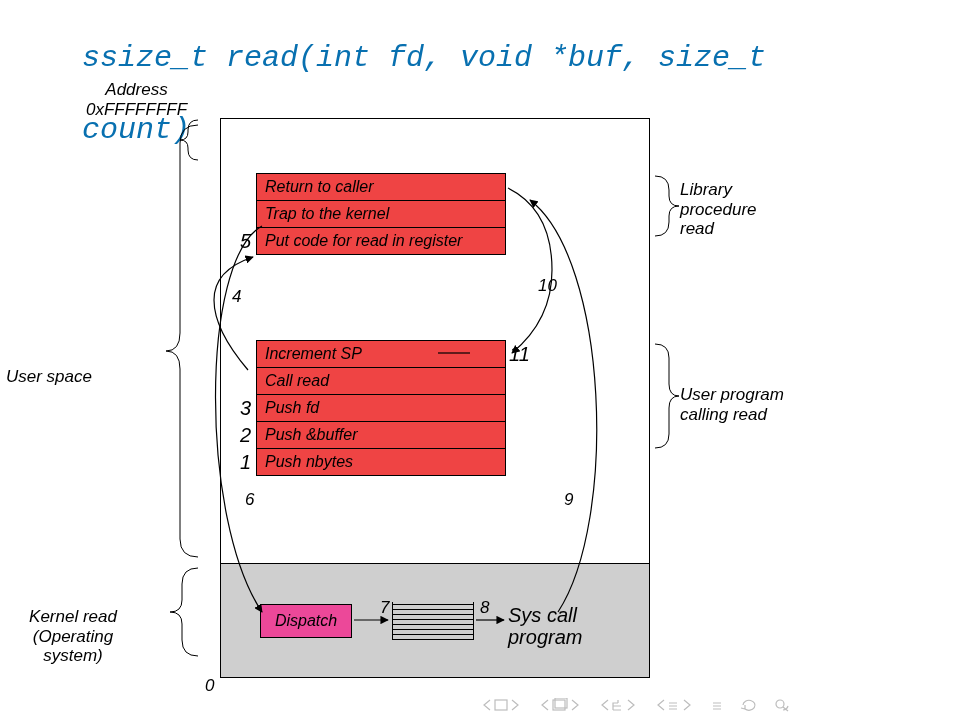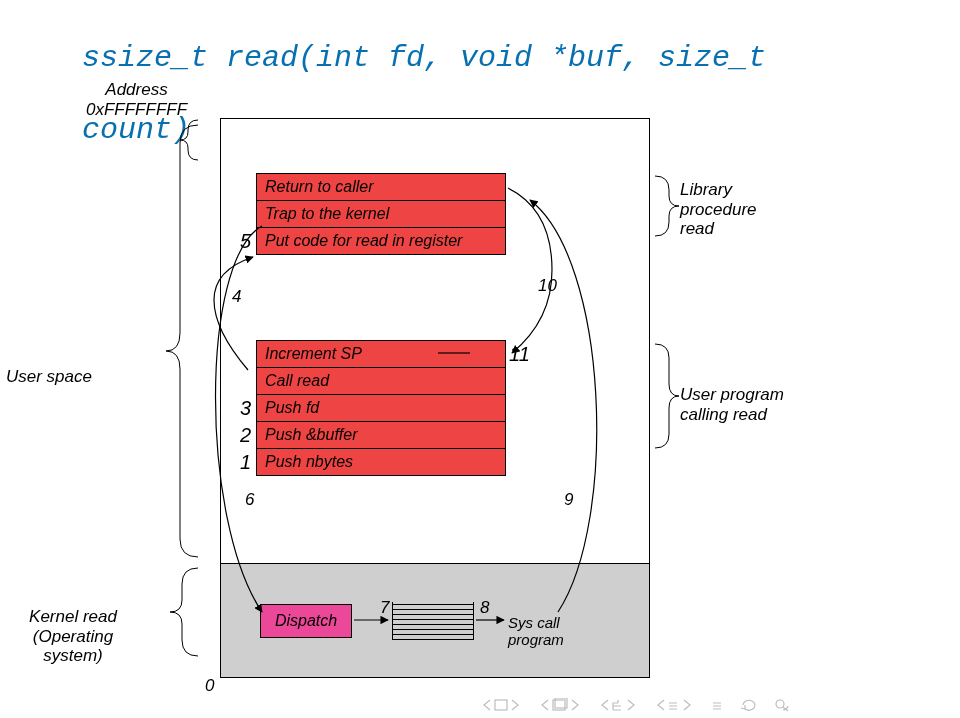--- a/index.html
+++ b/index.html
@@ -134,21 +134,21 @@
     box-sizing: border-box;
     background: #ec4899;
     text-align: center;
     line-height: 32px;
     font-size: 16px;
   }
   .syscall-box {
     position: absolute;
     left: 288px; bottom: 30px;
     width: 86px;
-    font-size: 15px;
+    font-size: 20px;
     line-height: 1.1;
     text-align: left;
   }
   .hatch {
     position: absolute;
     left: 172px; bottom: 38px;
     width: 82px; height: 38px;
     background:
       repeating-linear-gradient(0deg, #000 0 1.2px, transparent 1.2px 5px);
     border-left: 1px solid #000;

